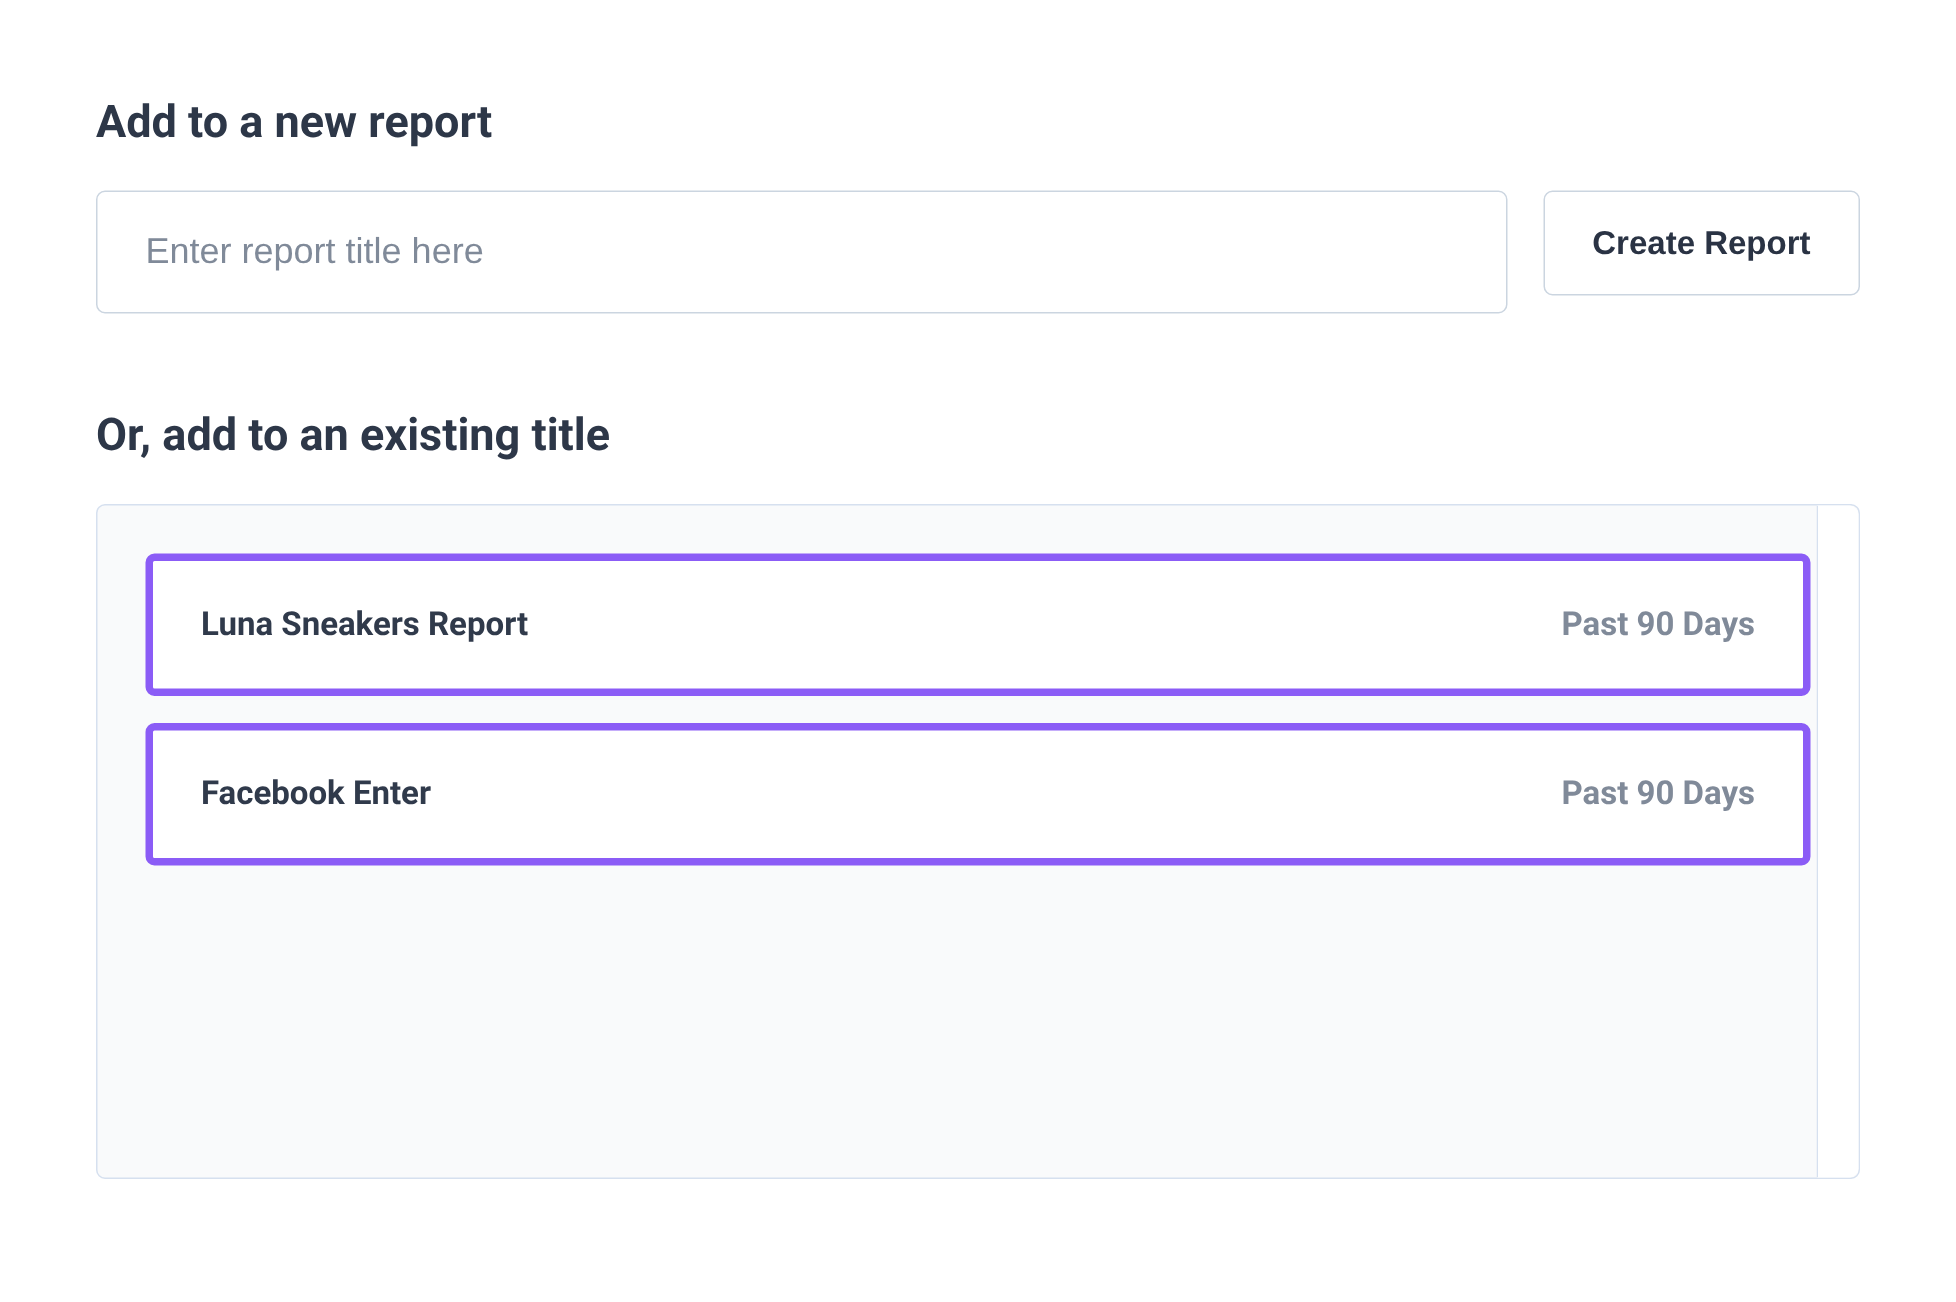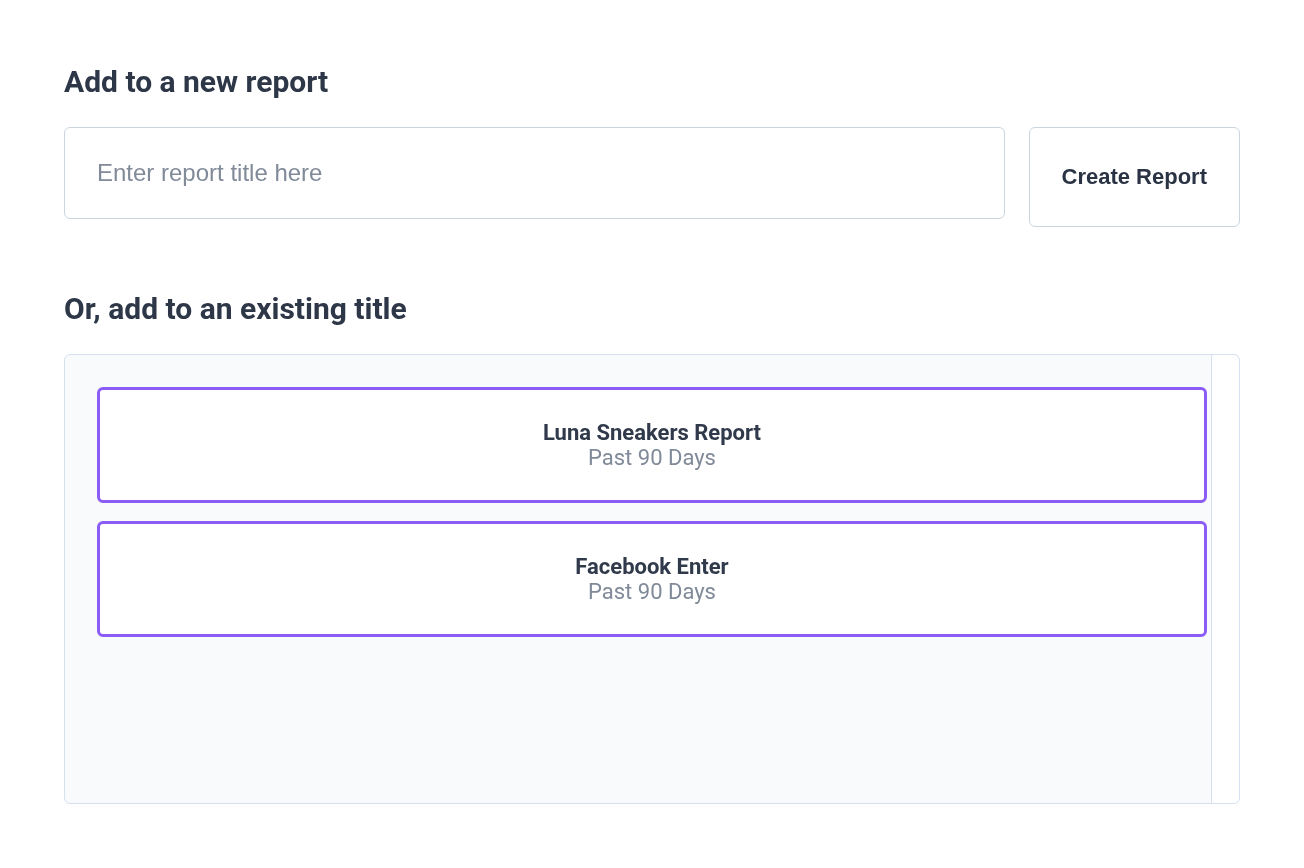--- a/index.html
+++ b/index.html
@@ -20,34 +20,34 @@
       color: #2d3748;
       margin-bottom: 28px;
     }
     .new-report-row {
       display: flex;
       gap: 24px;
       margin-bottom: 64px;
     }
     .report-title-input {
       flex: 1;
-      height: 92px;
+      height: 82px;
       border: 1px solid #cbd5e0;
       border-radius: 6px;
       padding: 0 32px;
       font-size: 24px;
       color: #404040;
       outline: none;
       background: #ffffff;
     }
     .report-title-input::placeholder {
       color: #808a99;
     }
     .create-report-button {
-      height: 100px;
+      height: 70px;
       padding: 0 32px;
       border: 1px solid #cbd5e0;
       border-radius: 6px;
       background: #ffffff;
       font-size: 22px;
       font-weight: 700;
       color: #2a3344;
       cursor: pointer;
     }
     .existing-reports-container {
@@ -61,34 +61,33 @@
     .reports-list {
       display: flex;
       flex-direction: column;
       gap: 18px;
     }
     .report-card {
       display: flex;
       justify-content: space-between;
       align-items: center;
       background: #ffffff;
-      border: 3px solid #8b5cf6;
+      border: 5px solid #8b5cf6;
       border-radius: 6px;
       padding: 30px 32px;
       cursor: pointer;
-      flex-direction: column;
     }
     .report-name {
       font-size: 22px;
       font-weight: 700;
       color: #303a4b;
     }
     .report-meta {
       font-size: 22px;
-      font-weight: 400;
+      font-weight: 700;
       color: #808a99;
     }
     .scroll-track {
       position: absolute;
       right: 0;
       top: 0;
       bottom: 0;
       width: 28px;
       border-left: 1px solid #d6e0ef;
       background: #ffffff;

